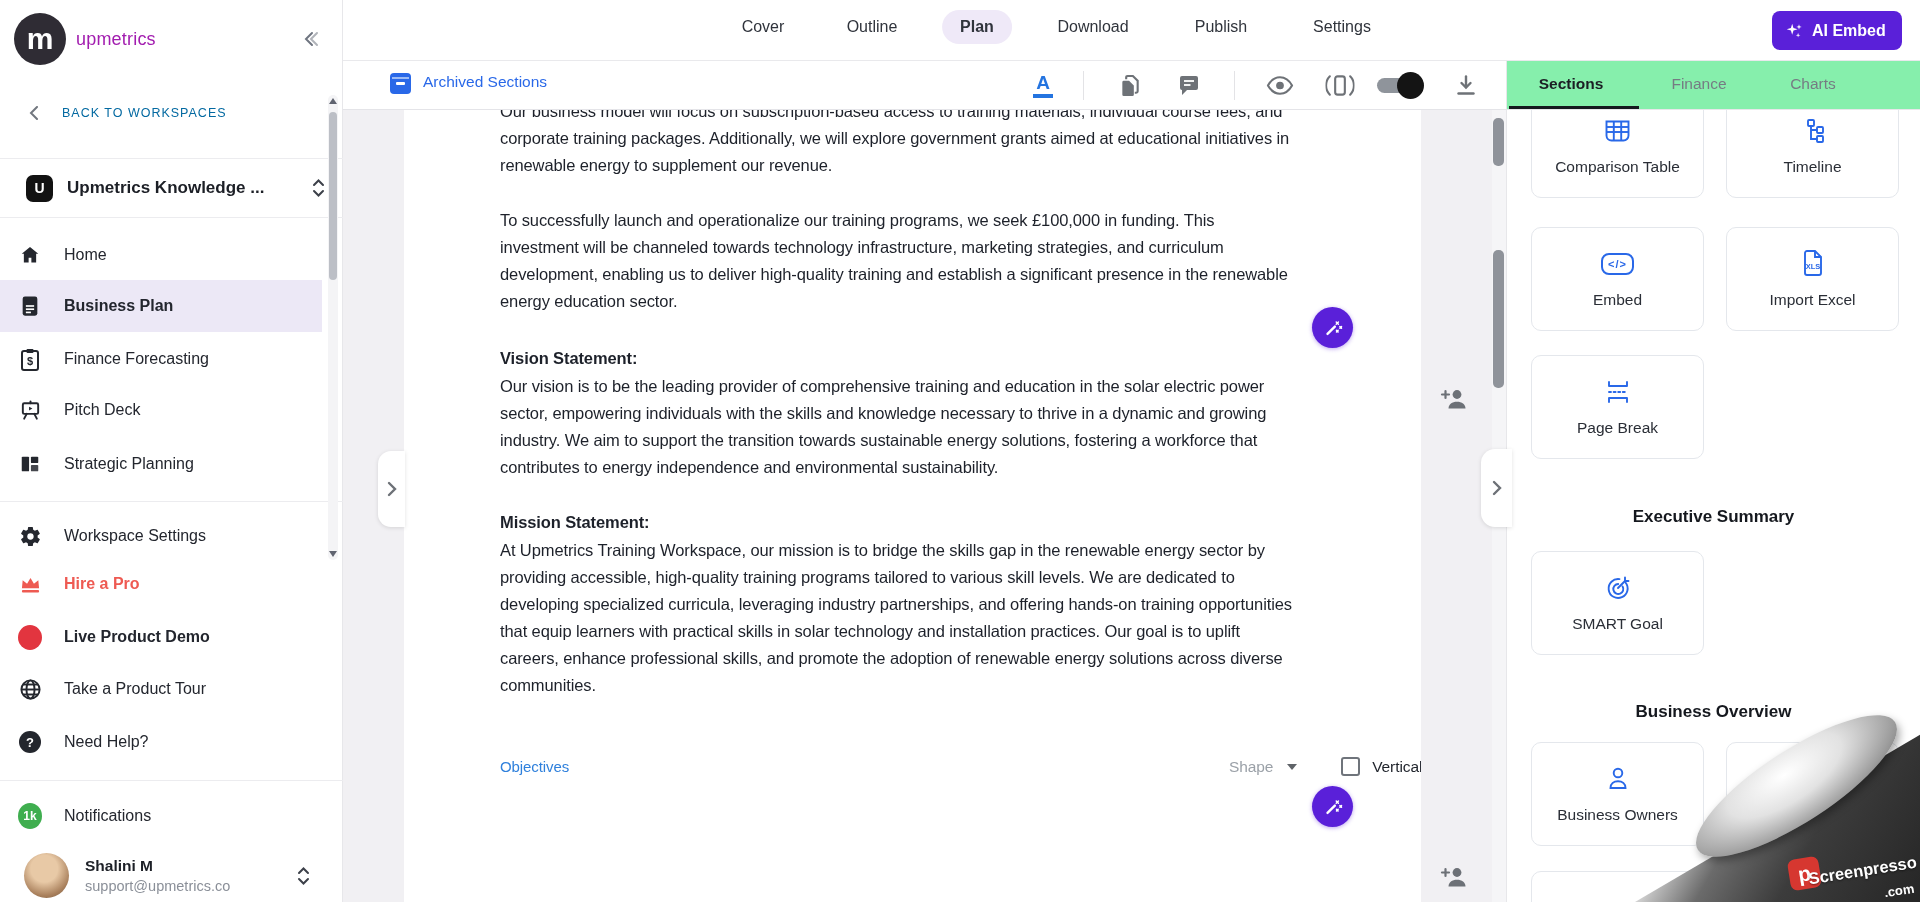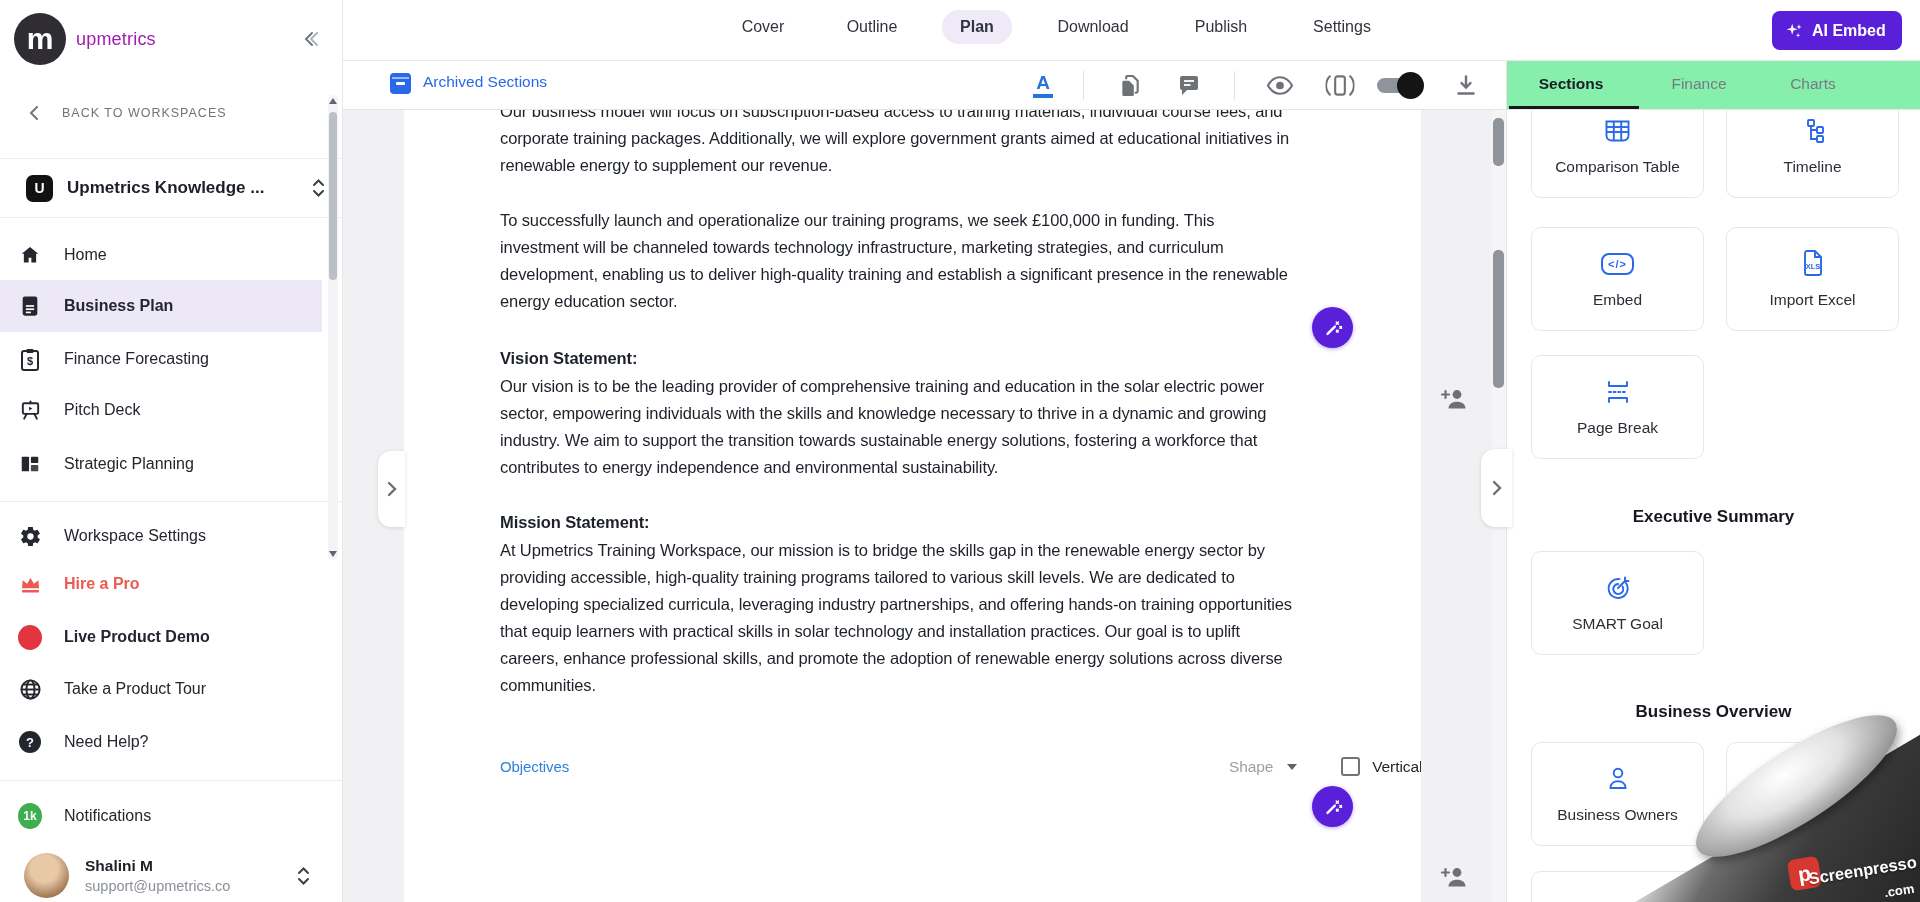--- a/index.html
+++ b/index.html
@@ -8,21 +8,21 @@
 
   
   #sidebar { position:absolute; left:0; top:0; width:343px; height:902px; background:#fff;
     border-right:1px solid #e7e7ea; z-index:20; }
   .brand-row { position:absolute; left:14px; top:13px; display:flex; align-items:center; gap:10px; }
   .brand-logo { width:52px; height:52px; border-radius:50%; background:#2f2c34; color:#fff;
     display:flex; align-items:center; justify-content:center; font-size:30px; font-weight:700; }
   .brand-name { font-size:18px; color:#a21caf; letter-spacing:.2px; }
   .collapse-btn { position:absolute; right:22px; top:28px; color:#6f7580; }
   .back-row { position:absolute; left:28px; top:106px; display:flex; align-items:center; gap:22px;
-    color:#737373; font-size:12.5px; letter-spacing:1px; font-weight:500; }
+    color:#0369a1; font-size:12.5px; letter-spacing:1px; font-weight:500; }
   .ws-row { position:absolute; left:0; top:158px; width:343px; height:60px;
     border-top:1px solid #ececef; border-bottom:1px solid #ececef;
     display:flex; align-items:center; padding:0 18px 0 26px; gap:14px; }
   .ws-logo { width:27px; height:27px; border-radius:7px; background:#121212; color:#fff;
     display:flex; align-items:center; justify-content:center; font-size:14px; font-weight:700; }
   .ws-name { font-size:17px; font-weight:700; color:#1c1f26; flex:1; white-space:nowrap; }
   .nav-item { position:absolute; left:0; width:322px; height:52px; display:flex; align-items:center;
     padding-left:18px; gap:22px; font-size:16px; color:#23262e; cursor:pointer; }
   .nav-item .ni-icon { width:24px; height:24px; display:flex; align-items:center; justify-content:center; }
   .nav-item.active { background:#ece8f6; }

